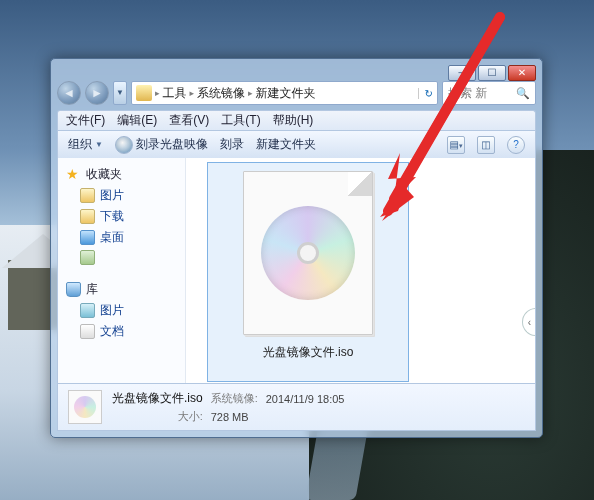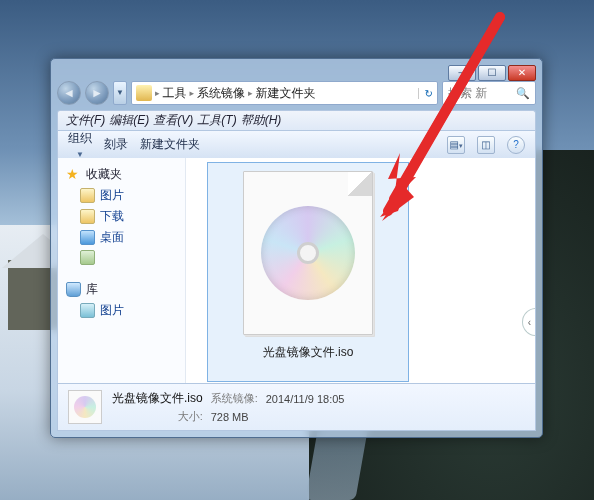--- a/index.html
+++ b/index.html
@@ -45,31 +45,31 @@
           border:1px solid #8fa9cc; border-radius:2px; font-size:8px; text-align:center; line-height:22px; color:#3d5c81; }
   .addr { flex:1; height:24px; background:#fff; border:1px solid #8fa9cc; border-radius:2px;
           display:flex; align-items:center; font-size:12px; color:#222; padding:0 4px; gap:3px; overflow:hidden; }
   .addr .fld { height:16px; width:16px; background:linear-gradient(#fff2b2,#e1b64f); border-radius:2px; flex-shrink:0; }
   .addr .chev { color:#7e7e7e; font-size:9px; }
   .addr .ref { margin-left:auto; font-size:10px; color:#0a63b1; padding-left:6px; border-left:1px solid #cbcbcb; }
   .search { width:94px; height:24px; background:#fff; border:1px solid #8fa9cc; border-radius:2px;
             font-size:12px; color:#7e7e7e; display:flex; align-items:center; padding:0 5px; gap:4px; white-space:nowrap; overflow:hidden; }
   .search .mag { color:#3f6ca4; font-size:11px; }
 
-  .menubar { height:20px; display:flex; gap:4px; align-items:center; padding:4px 8px;
+  .menubar { height:20px; display:flex; gap:12px; align-items:center; padding:4px 8px;
              font-size:12px; color:#223; background:linear-gradient(#f0f4fb,#dfe9f7);
-             border:1px solid #b3c7e1; border-bottom:none; border-radius:3px 3px 0 0;font-style:italic; }
+             border:1px solid #b3c7e1; border-bottom:none; border-radius:3px 3px 0 0; }
 
   .toolbar { height:28px; display:flex; align-items:center; gap:12px; padding:0 10px;
              font-size:12px; color:#1b2a47;
              background:linear-gradient(#f2f7ff,#d6e3f4); border:1px solid #b3c7e1; border-bottom:none; }
   .toolbar .spacer{ flex:1; }
   .toolbar .tico { width:18px; height:18px; border:1px solid #9fb4cf; border-radius:2px;
                    background:linear-gradient(#fbfeff,#d3e1f2); font-size:10px; line-height:16px; text-align:center; color:#365c8d; }
-  .toolbar .word { display:flex; align-items:center; gap:3px;flex-direction:column; }
+  .toolbar .word { display:flex; align-items:center; gap:3px; }
   .toolbar .ar { font-size:8px; color:#4b6992; }
   .toolbar .tico.disc { background:radial-gradient(circle at 40% 35%,#fff,#bcd3e6 50%,#6aa0cf); border-radius:50%; }
 
   .body { flex:1; display:flex; background:#fff; border:1px solid #b3c7e1; border-top:none; overflow:hidden; }
   .sidebar { width:128px; border-right:1px solid #e2e9f2; background:#fafcff;
              padding:6px 4px; font-size:12px; color:#223; overflow:hidden; position:relative; }
   .sb-header { display:flex; align-items:center; gap:5px; padding:2px 4px; }
   .sb-item   { display:flex; align-items:center; gap:5px; padding:2px 4px 2px 18px; color:#124090; cursor:default; }
   .sb-group  { margin-top:12px; }
   .ico { width:15px; height:15px; border:1px solid #c5b16d; background:linear-gradient(#fdf5c8,#edc565); border-radius:2px; flex-shrink:0;}
@@ -159,20 +159,24 @@
     <span>查看(V)</span>
     <span>工具(T)</span>
     <span>帮助(H)</span>
   </div>
 
   <div class="toolbar">
     <span class="word">
       <span>组织</span>
         <span class="ar">▼</span>
     </span>
+    <span class="word">
+      <span class="tico disc"></span>
+      <span>刻录光盘映像</span>
+    </span>
     <span>刻录</span>
     <span>新建文件夹</span>
     <span class="spacer"></span>
     <span class="tico">▤<span class="ar" style="font-size:7px">▾</span></span>
     <span class="tico">◫</span>
     <span class="tico" style="color:#1f6ecb;border-radius:50%">?</span>
   </div>
 
   <div class="body">
     <div class="sidebar">
@@ -197,20 +201,24 @@
         </div>
 
       <div class="sb-group">
         <div class="sb-header">
           <span class="ico lib"></span>
           <span>库</span>
         </div>
         <div class="sb-item">
             <span class="ico" style="background:linear-gradient(#d6f0f8,#7bc0d6);border-color:#7ab"></span>
             <span>图片</span>
+          </div>
+        <div class="sb-item">
+            <span class="ico" style="background:linear-gradient(#fff,#ddd);border-color:#bbb"></span>
+            <span>文档</span>
           </div>
         <div class="sb-item"></div>
 
       </div>
     </div>
 
     <div class="content">
       <div class="file">
         <div class="page">
           <div class="disc"></div>

